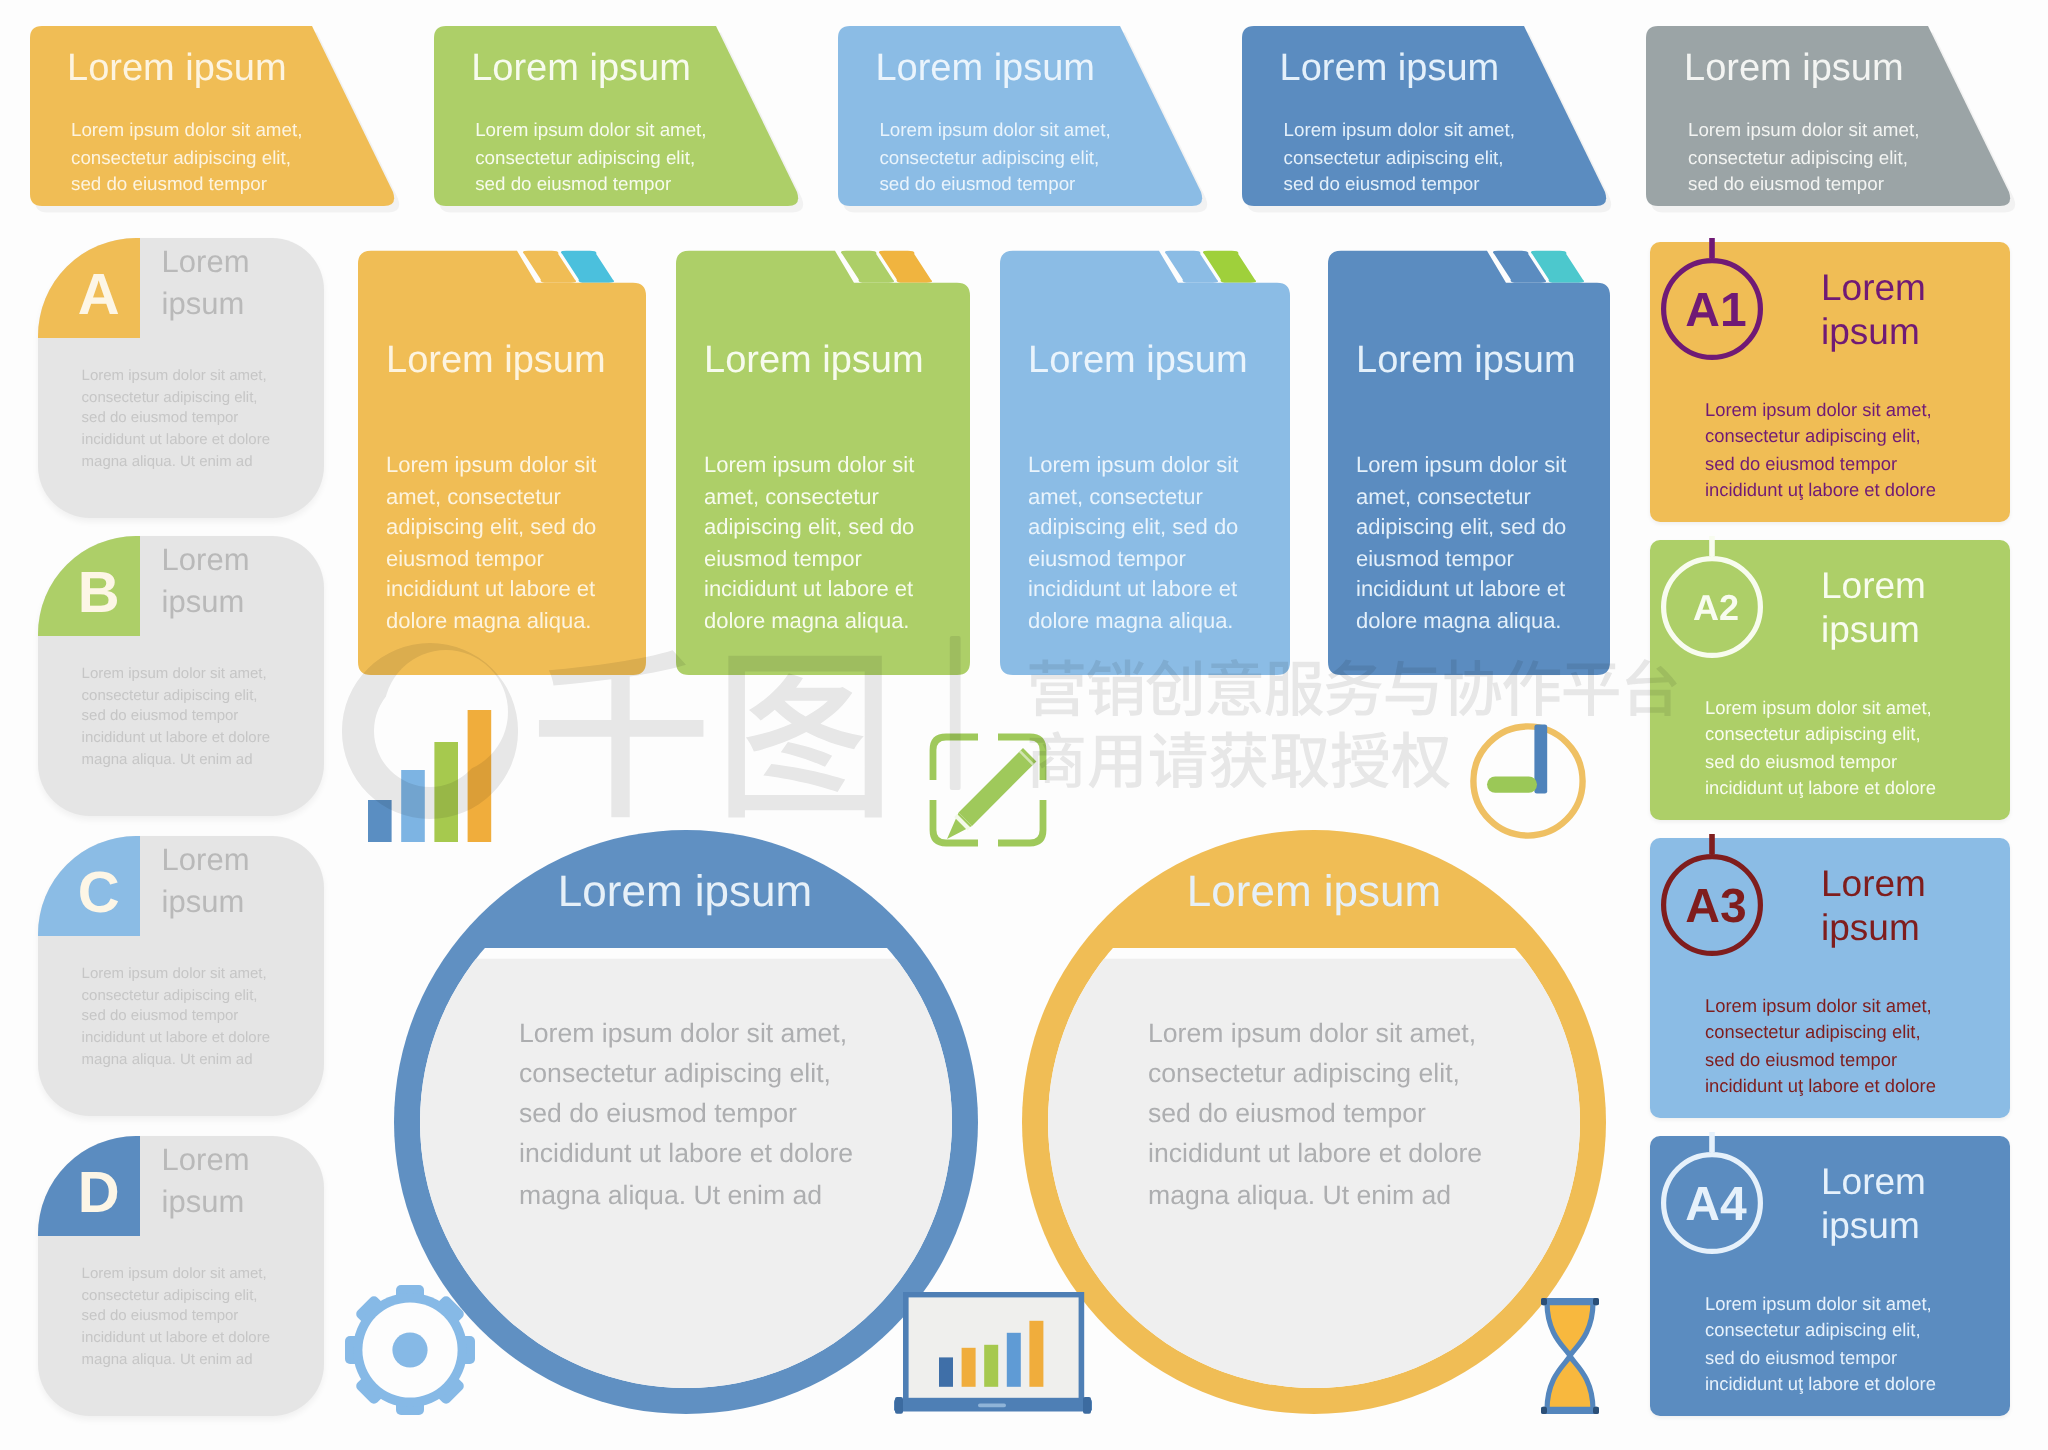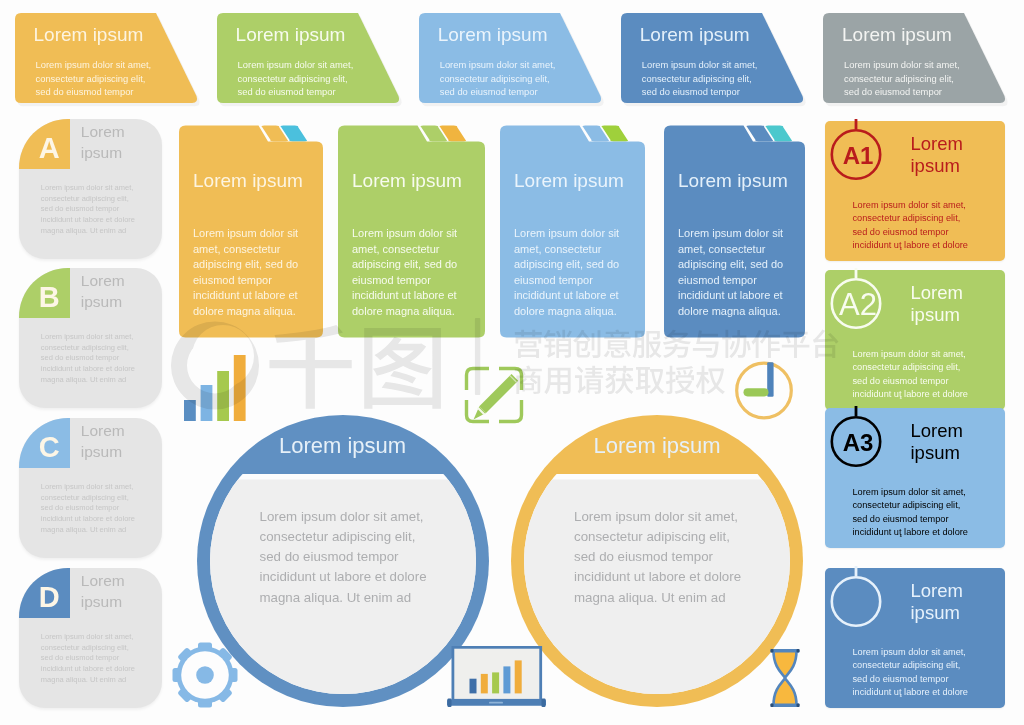--- a/index.html
+++ b/index.html
@@ -169,52 +169,53 @@
         <svg class="shape" style="position:absolute;left:-6px;top:-6px" width="157" height="229">
           <path d="M106.9,6.4 Q110.8,6.4 110.1,8.0 L118.4,20.8 Q120.3,22.4 116.4,22.4 L104.6,22.4 Q100.7,22.4 101.4,20.8 L93.1,8.0 Q91.2,6.4 95.1,6.4 Z" fill="#5b8cc0"></path>
           <path d="M125.9,6.4 Q129.8,6.4 129.1,8.0 L137.4,20.8 Q139.3,22.4 135.4,22.4 L123.6,22.4 Q119.7,22.4 120.4,20.8 L112.1,8.0 Q110.2,6.4 114.1,6.4 Z" fill="#4cc8cd"></path>
           <path d="M10,12.9 Q10,6.4 16.5,6.4 L89.5,6.4 L99.0,22.4 L144.5,22.4 Q151,22.4 151,28.9 L151,212 Q151,218.5 144.5,218.5 L16.5,218.5 Q10,218.5 10,212 Z" fill="#5b8cc0"></path>
         </svg>
         <div class="ttl">Lorem ipsum</div>
         <div class="bdy">Lorem ipsum dolor sit amet, consectetur adipiscing elit, sed do eiusmod tempor incididunt ut labore et dolore magna aliqua.</div>
       </div>
     </div>
   <div id="acards">
-      <div class="acard" style="top: 121px; background: rgb(240, 189, 85); color: #b91c1c;">
+      <div class="acard" style="top: 121px; background: rgb(240, 189, 85); color: #701a75;">
         <svg style="position:absolute;left:3.5px;top:-5px" width="60" height="70">
           <line x1="28" y1="3" x2="28" y2="13" stroke="currentColor" stroke-width="2.8"></line>
           <circle cx="28" cy="38.5" r="24.2" fill="none" stroke="currentColor" stroke-width="2.6"></circle>
         </svg>
         <div style="position:absolute;left:3.5px;top:-5px;width:60px;height:70px;line-height:79px;text-align:center;font-size:24px;font-weight:600;color:inherit">A1</div>
         <div class="ttl">Lorem ipsum</div>
         <div class="bdy">Lorem ipsum dolor sit amet, consectetur adipiscing elit, sed do eiusmod tempor incididunt uţ labore et dolore</div>
       </div>
       <div class="acard" style="top: 270px; background: rgb(173, 207, 104); color: rgb(248, 252, 239);">
         <svg style="position:absolute;left:3.5px;top:-5px" width="60" height="70">
           <line x1="28" y1="3" x2="28" y2="13" stroke="currentColor" stroke-width="2.8"></line>
           <circle cx="28" cy="38.5" r="24.2" fill="none" stroke="currentColor" stroke-width="2.6"></circle>
         </svg>
-        <div style="position:absolute;left:3.5px;top:-5px;width:60px;height:70px;line-height:79px;text-align:center;font-size:31px;font-weight:400;color:inherit">A2</div>
+        <div style="position:absolute;left:3.5px;top:-5px;width:60px;height:70px;line-height:79px;text-align:center;font-size:18px;font-weight:700;color:inherit">A2</div>
         <div class="ttl">Lorem ipsum</div>
         <div class="bdy">Lorem ipsum dolor sit amet, consectetur adipiscing elit, sed do eiusmod tempor incididunt uţ labore et dolore</div>
       </div>
-      <div class="acard" style="top: 408px; background: rgb(139, 188, 229); color: #000000;">
+      <div class="acard" style="top: 419px; background: rgb(139, 188, 229); color: #7f1d1d;">
         <svg style="position:absolute;left:3.5px;top:-5px" width="60" height="70">
           <line x1="28" y1="3" x2="28" y2="13" stroke="currentColor" stroke-width="2.8"></line>
           <circle cx="28" cy="38.5" r="24.2" fill="none" stroke="currentColor" stroke-width="2.6"></circle>
         </svg>
         <div style="position:absolute;left:3.5px;top:-5px;width:60px;height:70px;line-height:79px;text-align:center;font-size:24px;font-weight:600;color:inherit">A3</div>
         <div class="ttl">Lorem ipsum</div>
         <div class="bdy">Lorem ipsum dolor sit amet, consectetur adipiscing elit, sed do eiusmod tempor incididunt uţ labore et dolore</div>
       </div>
       <div class="acard" style="top: 568px; background: rgb(91, 140, 192); color: rgb(230, 241, 251);">
         <svg style="position:absolute;left:3.5px;top:-5px" width="60" height="70">
           <line x1="28" y1="3" x2="28" y2="13" stroke="currentColor" stroke-width="2.8"></line>
           <circle cx="28" cy="38.5" r="24.2" fill="none" stroke="currentColor" stroke-width="2.6"></circle>
         </svg>
+        <div style="position:absolute;left:3.5px;top:-5px;width:60px;height:70px;line-height:79px;text-align:center;font-size:24px;font-weight:600;color:inherit">A4</div>
         <div class="ttl">Lorem ipsum</div>
         <div class="bdy">Lorem ipsum dolor sit amet, consectetur adipiscing elit, sed do eiusmod tempor incididunt uţ labore et dolore</div>
       </div>
     </div>
   <div id="circles">
       <div class="bigc" style="left: 195.5px; top: 413.5px; width: 294px; height: 294px;">
         <svg width="294" height="294" style="position:absolute;left:0;top:0">
           <circle cx="147" cy="147" r="146" fill="#6090c2"></circle>
           <clipPath id="cc0">
             <circle cx="147" cy="147" r="133"></circle>

